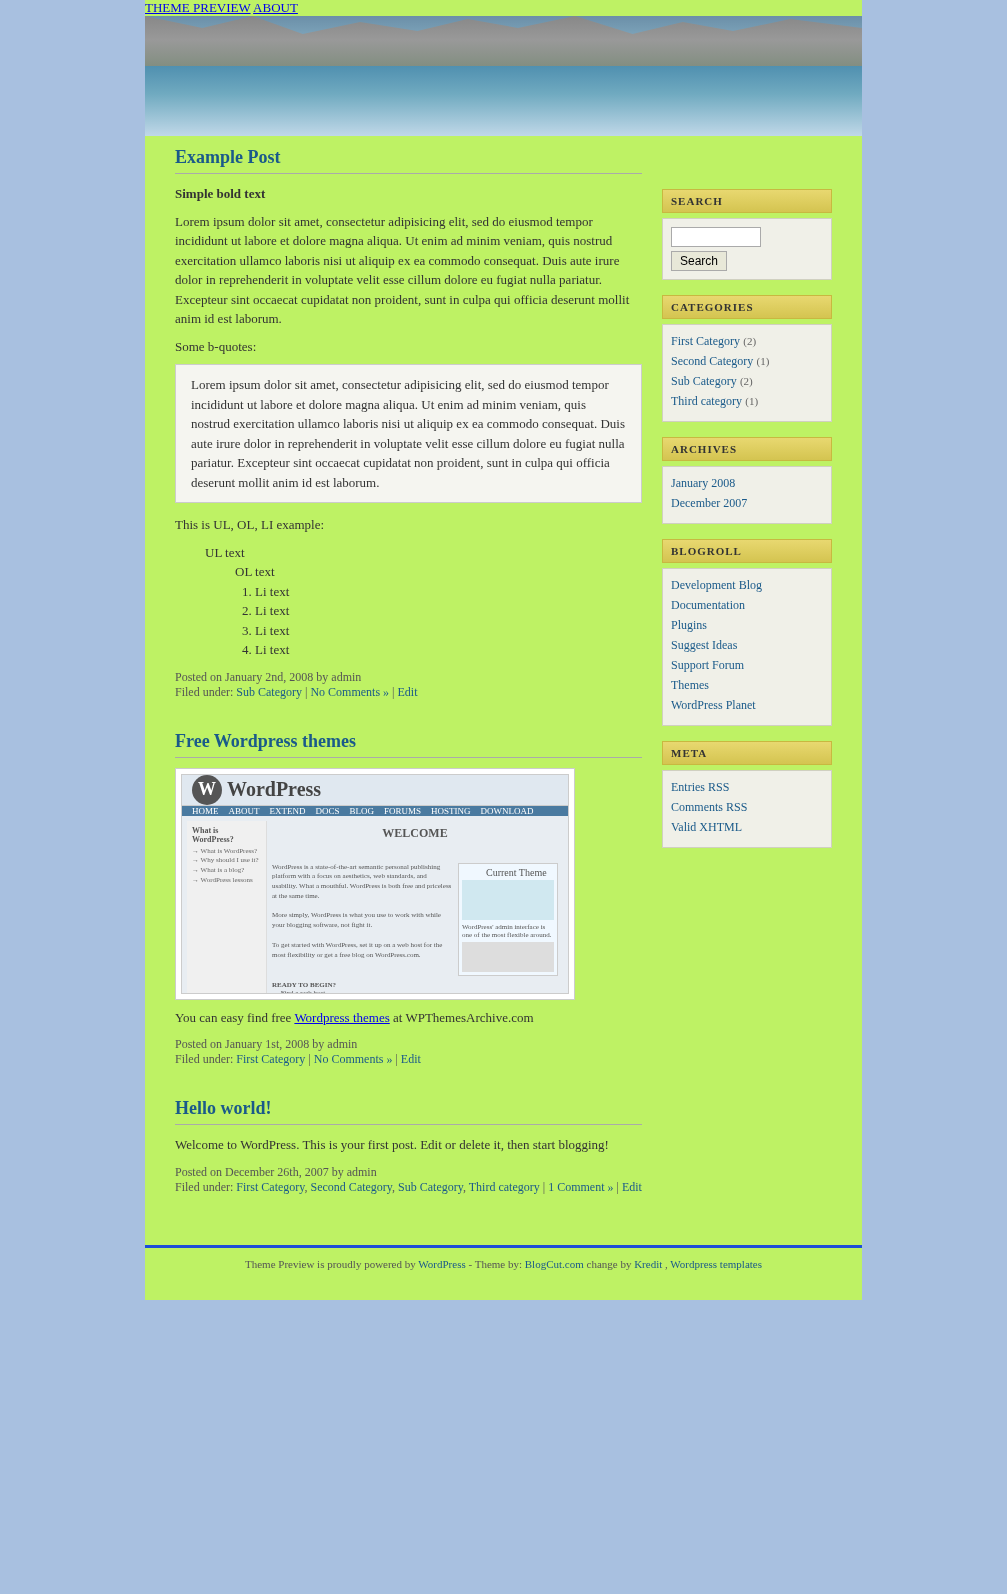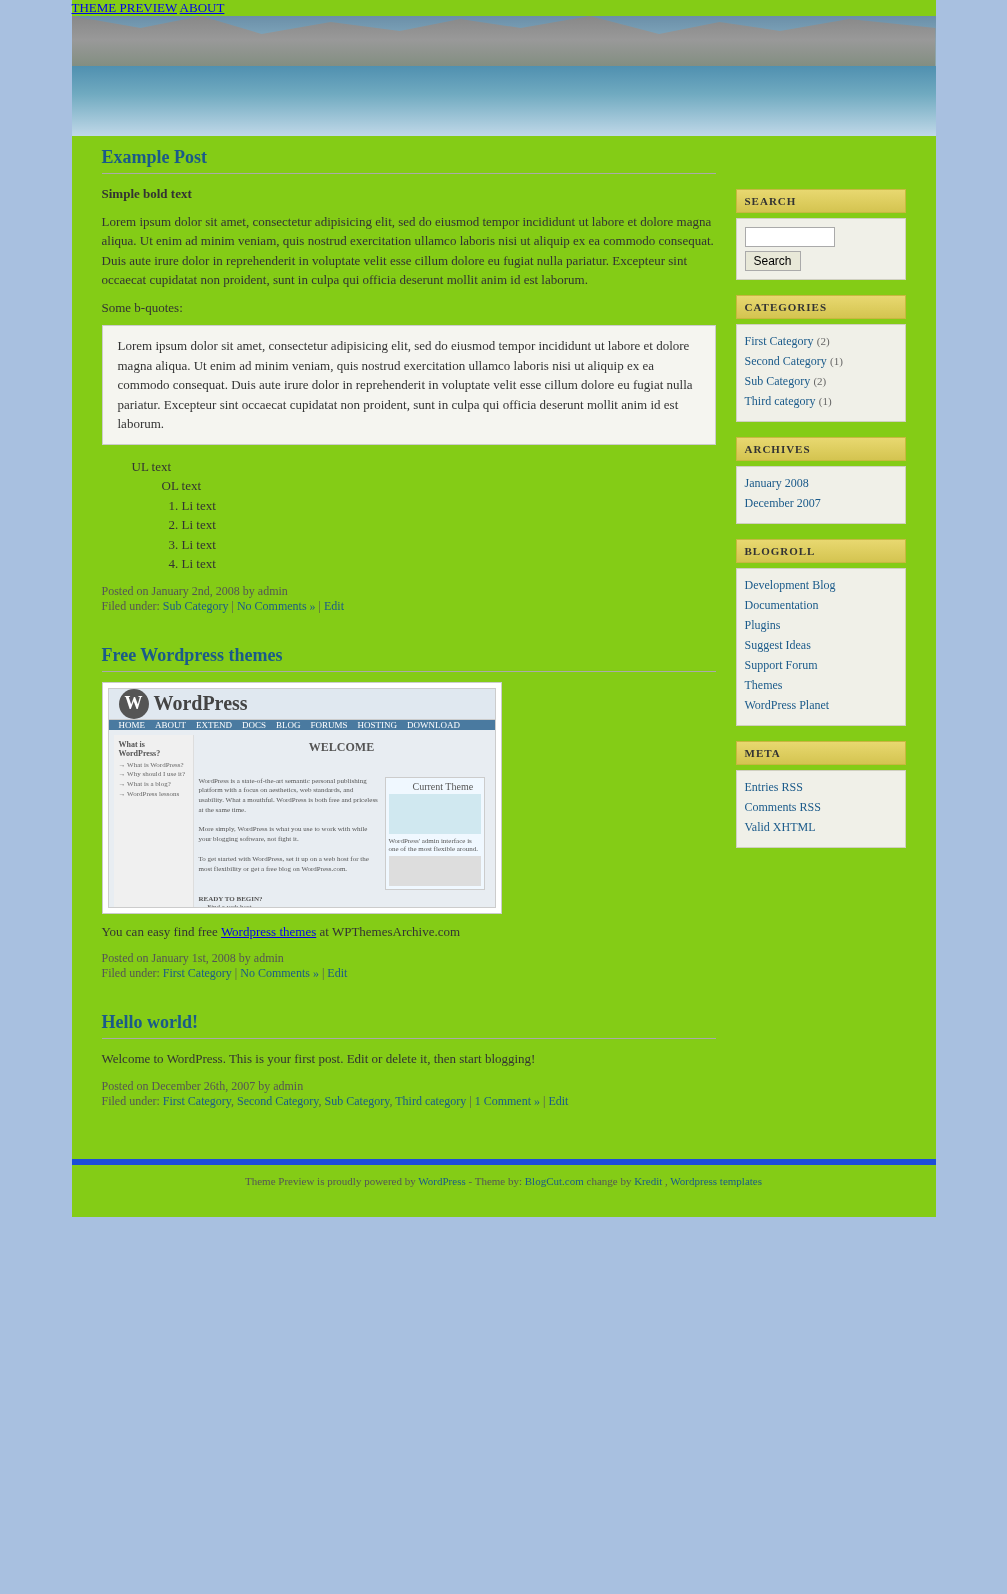--- a/index.html
+++ b/index.html
@@ -3,23 +3,23 @@
   <meta charset="utf-8">
   <style>
     * { box-sizing: border-box; margin: 0; padding: 0; }
     body {
       background-color: #a8c0e0;
       font-family: Georgia, 'Times New Roman', serif;
       font-size: 13px;
       color: #333;
     }
     #wrapper {
-      width: 864px;
+      width: 717px;
       margin: 0 auto;
-      background: #84cc16;
+      background: #bef264;
       padding-bottom: 20px;
     }
     #header-image {
       width: 100%;
       height: 120px;
       overflow: hidden;
       background: linear-gradient(180deg, #6b8fa8 0%, #8bb4c8 30%, #a8d0e0 60%, #c0d8e8 80%, #d8e8f0 100%);
       position: relative;
     }
     #header-image .rocks {
@@ -244,21 +244,21 @@
       color: #666;
       font-size: 11px;
     }
 
     
     #footer {
       text-align: center;
       padding: 10px;
       font-size: 11px;
       color: #555;
-      border-top: 6px solid #1d4ed8;
+      border-top: 3px solid #1d4ed8;
       margin-top: 10px;
     }
     #footer a {
       color: #1a5a8a;
       text-decoration: none;
     }
   </style>
 </head>
 <body>
 
@@ -282,20 +282,21 @@
         <h2>
           <a href="#">Example Post</a>
         </h2>
         <hr class="post-divider">
         <div class="post-content">
           <div class="bold-intro">Simple bold text</div>
           <p>Lorem ipsum dolor sit amet, consectetur adipisicing elit, sed do eiusmod tempor incididunt ut labore et dolore magna aliqua. Ut enim ad minim veniam, quis nostrud exercitation ullamco laboris nisi ut aliquip ex ea commodo consequat. Duis aute irure dolor in reprehenderit in voluptate velit esse cillum dolore eu fugiat nulla pariatur. Excepteur sint occaecat cupidatat non proident, sunt in culpa qui officia deserunt mollit anim id est laborum.</p>
           <p class="bquote-label">Some b-quotes:</p>
           <blockquote>Lorem ipsum dolor sit amet, consectetur adipisicing elit, sed do eiusmod tempor incididunt ut labore et dolore magna aliqua. Ut enim ad minim veniam, quis nostrud exercitation ullamco laboris nisi ut aliquip ex ea commodo consequat. Duis aute irure dolor in reprehenderit in voluptate velit esse cillum dolore eu fugiat nulla pariatur. Excepteur sint occaecat cupidatat non proident, sunt in culpa qui officia deserunt mollit anim id est laborum.</blockquote>
           <div class="list-section">
+            <p>This is UL, OL, LI example:</p>
             <div style="margin-left:30px;">
               <span>UL text</span>
               <div style="margin-left:30px;">
                 <span>OL text</span>
                 <ol style="margin-left:20px;">
                   <li><span>Li text</span></li>
                   <li><span>Li text</span></li>
                   <li><span>Li text</span></li>
                   <li><span>Li text</span></li>
                 </ol>

